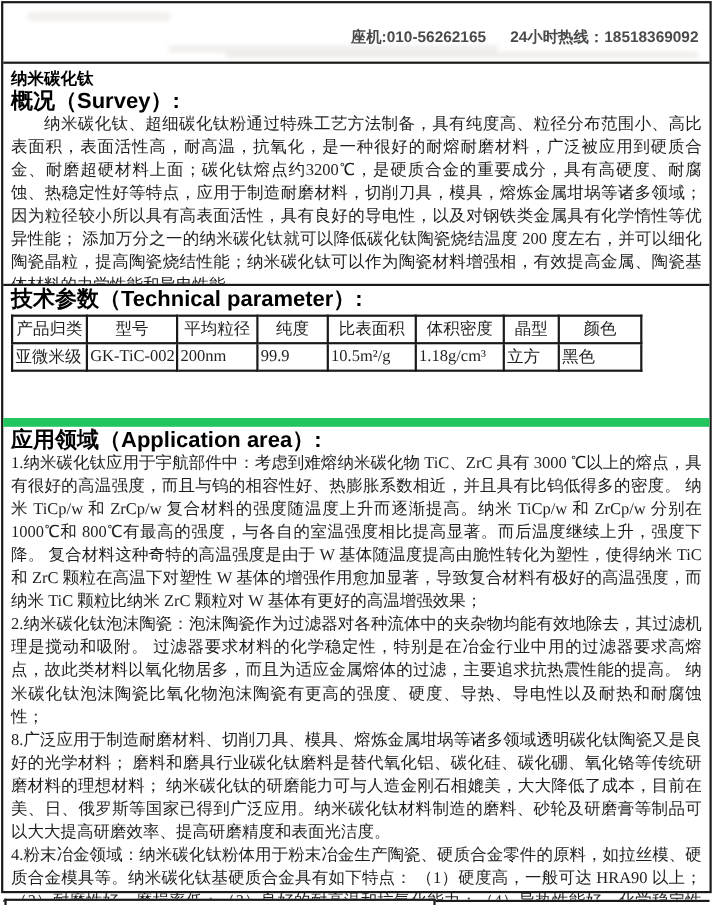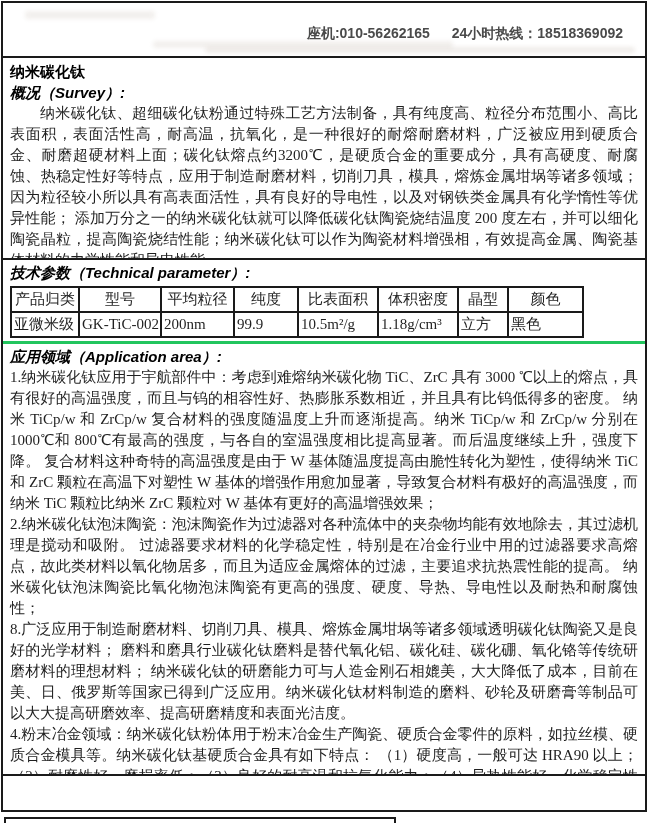--- a/index.html
+++ b/index.html
@@ -7,44 +7,44 @@
   body { position:relative; font-family:"Liberation Serif", serif; color:#1f1f1f; }
 
   .page {
     position:absolute; left:1px; top:1px; width:646px; height:811px;
     border:2px solid #1a1a1a; background:#fff;
   }
 
   
   .header-box { position:relative; height:55px; border-bottom:2px solid #1a1a1a; }
   .phone-line {
-    position:absolute; right:22px; top:22px;
+    position:absolute; right:10px; top:22px;
     font-family:"Liberation Sans", sans-serif; font-weight:bold;
     font-size:14px; color:#4a4a4a; white-space:nowrap;
   }
   .phone-line span { margin-left:18px; }
   .smudge { position:absolute; background:#b9ab9e; opacity:.18; filter:blur(2px); border-radius:3px; }
   .smudge-a { left:22px; top:8px; width:130px; height:8px; }
   .smudge-b { left:150px; top:38px; width:300px; height:7px; }
   .smudge-c { right:10px; top:44px; width:430px; height:6px; opacity:.22; }
 
   
   .section { padding:3px 7px 0 7px; overflow:hidden; }
   .intro-section { height:202px; border-bottom:2px solid #1a1a1a; }
-  .tech-section  { height:84px; border-bottom:3px solid #22c55e; padding-top:2px; }
+  .tech-section  { height:128px; border-bottom:8px solid #22c55e; padding-top:2px; }
   .app-section   { height:432px; border-bottom:2px solid #1a1a1a; padding-top:2px; }
   .footer-box    { padding:3px 7px; }
 
   .doc-title {
     font-family:"Liberation Sans", sans-serif; font-weight:bold;
     font-size:15px; line-height:21px; color:#000000;
   }
   .sec-heading {
     font-family:"Liberation Sans", sans-serif; font-weight:bold;
-    font-size:15px; line-height:21px; color:#000;font-style:italic;
+    font-size:20px; line-height:21px; color:#000;
   }
   .body-text { font-size:15px; line-height:21px; text-align:justify; color:#1f1f1f; }
   .indented { text-indent:2em; }
   .app-par { margin:0; }
 
   
   table.params {
     border-collapse:collapse; margin-top:3px; table-layout:fixed; width:572px;
   }
   table.params th, table.params td {

